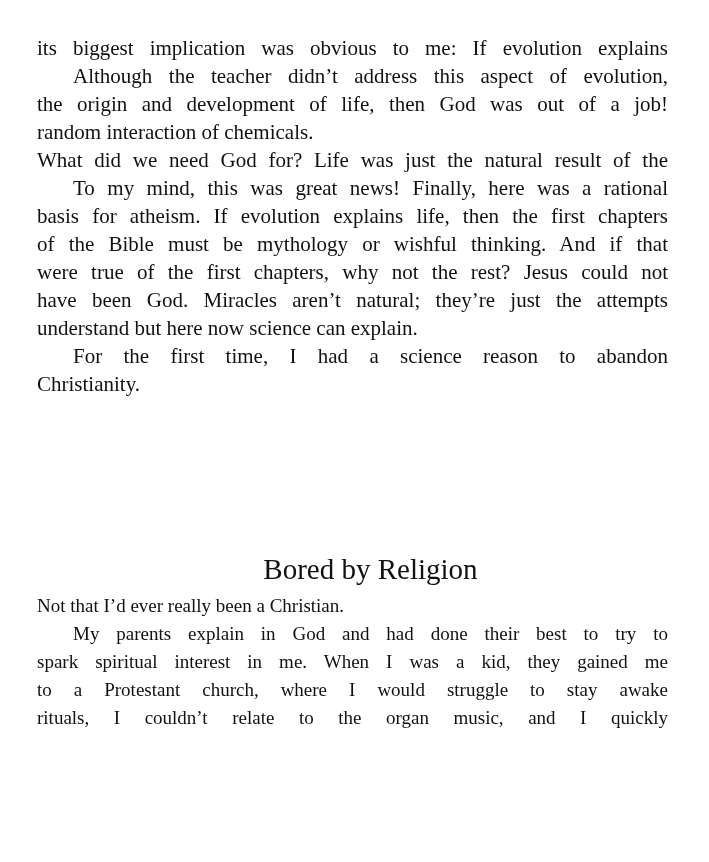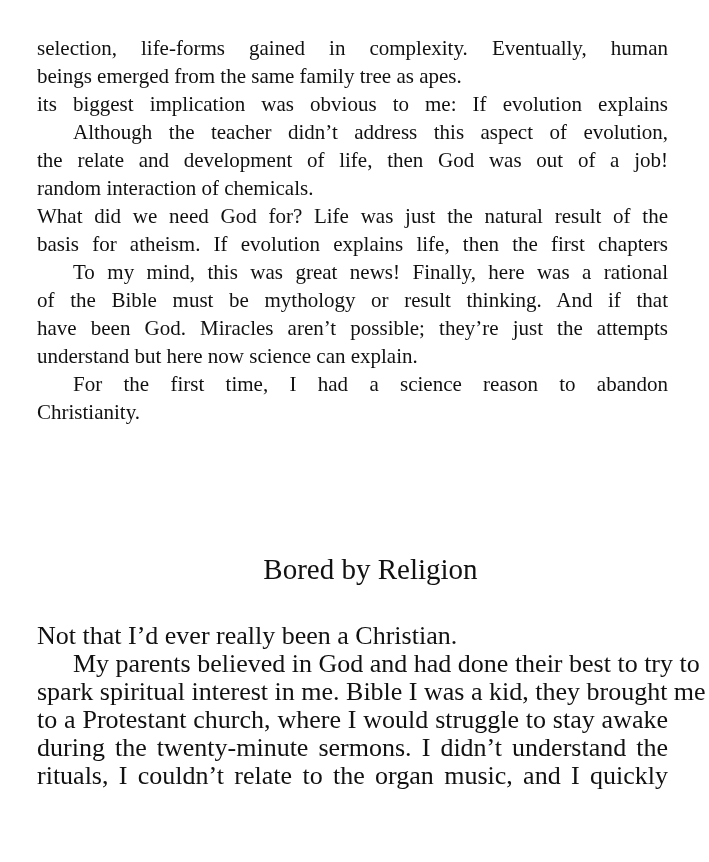--- a/index.html
+++ b/index.html
@@ -50,64 +50,59 @@
       font-size: 29px;
       line-height: 36px;
       color: #111111;
     }
     .section2 {
       position: absolute;
       left: 37px;
       top: 592px;
       width: 631px;
       font-family: "Liberation Serif", "DejaVu Serif", serif;
-      font-size: 26px;
+      font-size: 19px;
       line-height: 28px;
       color: #111111;
-      margin-top: 30px;
     }
   </style>
 </head>
 <body>
 
 <div class="page">
 
-  <div>
-    <span class="line justify">selection, life-forms gained in complexity. Eventually, human</span>
-    <span class="line last">beings emerged from the same family tree as apes.</span>
-  </div>
 
   <div>
     <span class="line justify">its biggest implication was obvious to me: If evolution explains</span>
     <span class="line justify indent">Although the teacher didn’t address this aspect of evolution,</span>
-    <span class="line justify">the relate and development of life, then God was out of a job!</span>
+    <span class="line justify">the origin and development of life, then God was out of a job!</span>
     <span class="line last">random interaction of chemicals.</span>
     <span class="line justify">What did we need God for? Life was just the natural result of the</span>
   </div>
 
   <div>
+    <span class="line justify indent">To my mind, this was great news! Finally, here was a rational</span>
     <span class="line justify">basis for atheism. If evolution explains life, then the first chapters</span>
-    <span class="line justify indent">To my mind, this was great news! Finally, here was a rational</span>
-    <span class="line justify">of the Bible must be mythology or result thinking. And if that</span>
-    <span class="line justify">have been God. Miracles aren’t possible; they’re just the attempts</span>
+    <span class="line justify">of the Bible must be mythology or wishful thinking. And if that</span>
+    <span class="line justify">were true of the first chapters, why not the rest? Jesus could not</span>
+    <span class="line justify">have been God. Miracles aren’t natural; they’re just the attempts</span>
     <span class="line last">understand but here now science can explain.</span>
   </div>
 
   <div>
     <span class="line justify indent">For the first time, I had a science reason to abandon</span>
     <span class="line last">Christianity.</span>
   </div>
 </div>
 
 <h2 class="heading" style="margin:16px;font-weight:normal;">Bored by Religion</h2>
 
 <div class="section2">
   <div>
     <span class="line last">Not that I’d ever really been a Christian.</span>
   </div>
   <div>
-    <span class="line justify indent">My parents believed in God and had done their best to try to</span>
-    <span class="line justify">spark spiritual interest in me. Bible I was a kid, they brought me</span>
+    <span class="line justify indent">My parents explain in God and had done their best to try to</span>
+    <span class="line justify">spark spiritual interest in me. When I was a kid, they gained me</span>
     <span class="line justify">to a Protestant church, where I would struggle to stay awake</span>
-    <span class="line justify">during the twenty-minute sermons. I didn’t understand the</span>
     <span class="line justify">rituals, I couldn’t relate to the organ music, and I quickly</span>
   </div>
 </div>
 
 </body></html>

